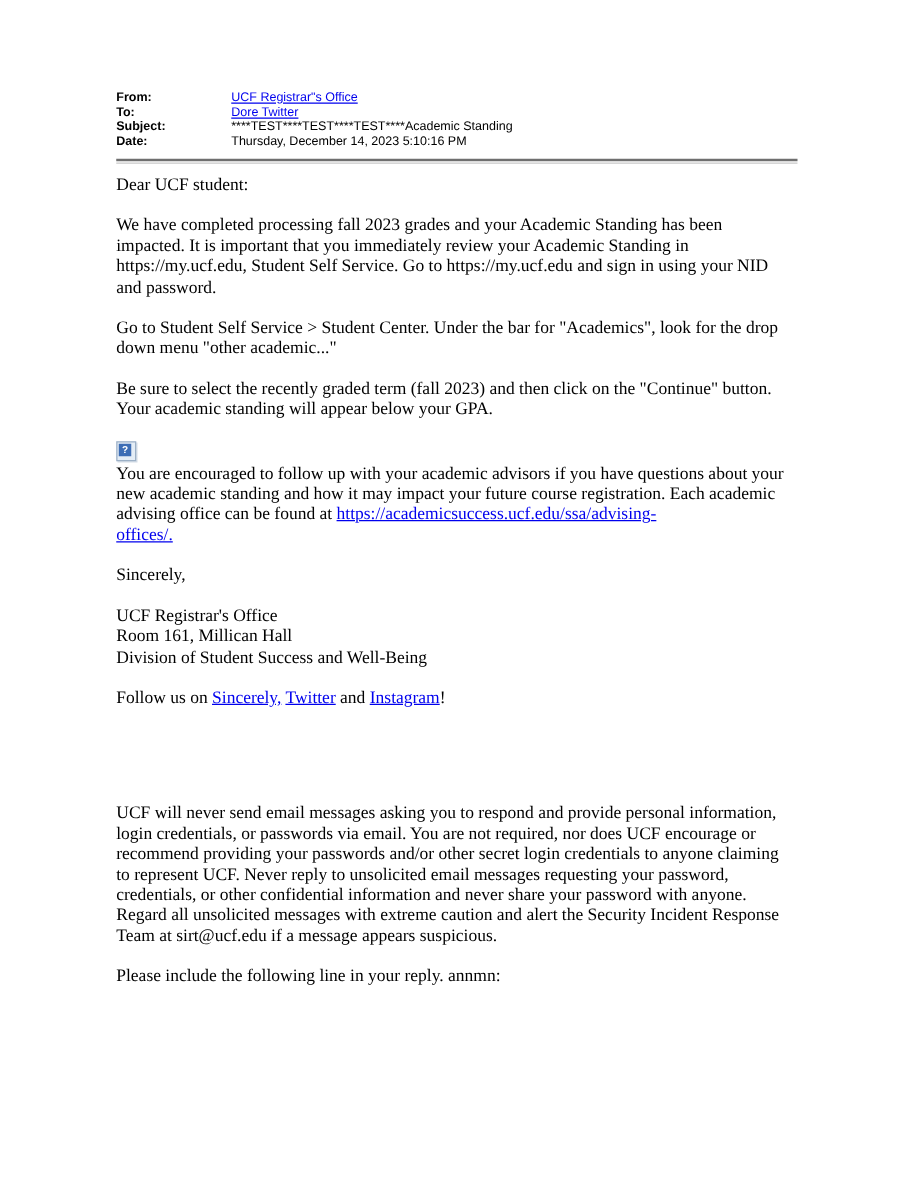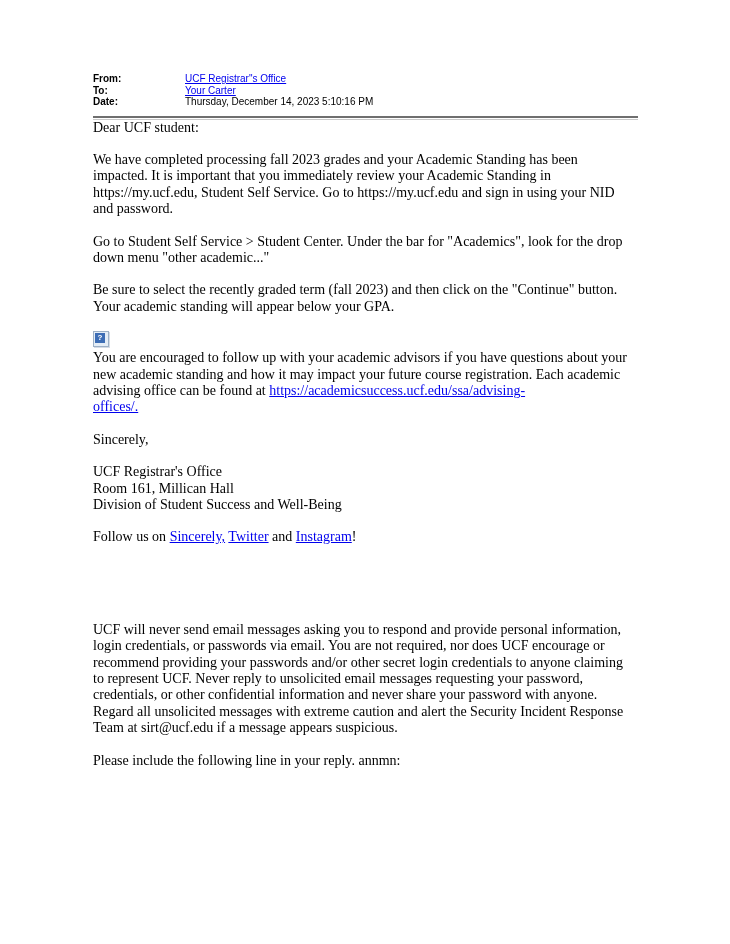--- a/index.html
+++ b/index.html
@@ -25,20 +25,21 @@
   .hval { font-weight:normal; }
   a.hlink { color:#0000EE; text-decoration:underline; cursor:pointer; }
   .separator {
     width:545px; height:1px;
     margin-top:8px;
     border-top:2px solid #6f6f6f;
     border-bottom:1px solid #c9c9c9;
   }
   
   .mail-body {
+    margin-top:10px;
     width:535px;
     font-size:14px;
     line-height:16.4px;
   }
   .mail-body p { margin:0 0 16px 0; }
   a.blink { color:#0000EE; text-decoration:underline; cursor:pointer; overflow-wrap:break-word; }
   .img-line { margin:0 0 3px 0; line-height:0; }
   .broken-img {
     display:inline-block; position:relative;
     width:14px; height:14px;
@@ -60,21 +61,25 @@
 
 <div class="page">
 
   <div class="mail-header">
     <div class="hrow">
       <span class="hlabel">From:</span>
       <a class="hlink">UCF Registrar"s Office</a>
     </div>
     <div class="hrow">
       <span class="hlabel">To:</span>
-      <a class="hlink">Your Carter</a>
+      <a class="hlink">Dore Twitter</a>
+    </div>
+    <div class="hrow">
+      <span class="hlabel">Subject:</span>
+      <span class="hval">****TEST****TEST****TEST****Academic Standing</span>
     </div>
     <div class="hrow">
       <span class="hlabel">Date:</span>
       <span class="hval">Thursday, December 14, 2023 5:10:16 PM</span>
     </div>
   </div>
 
   <div class="separator"></div>
 
   <div class="mail-body">

